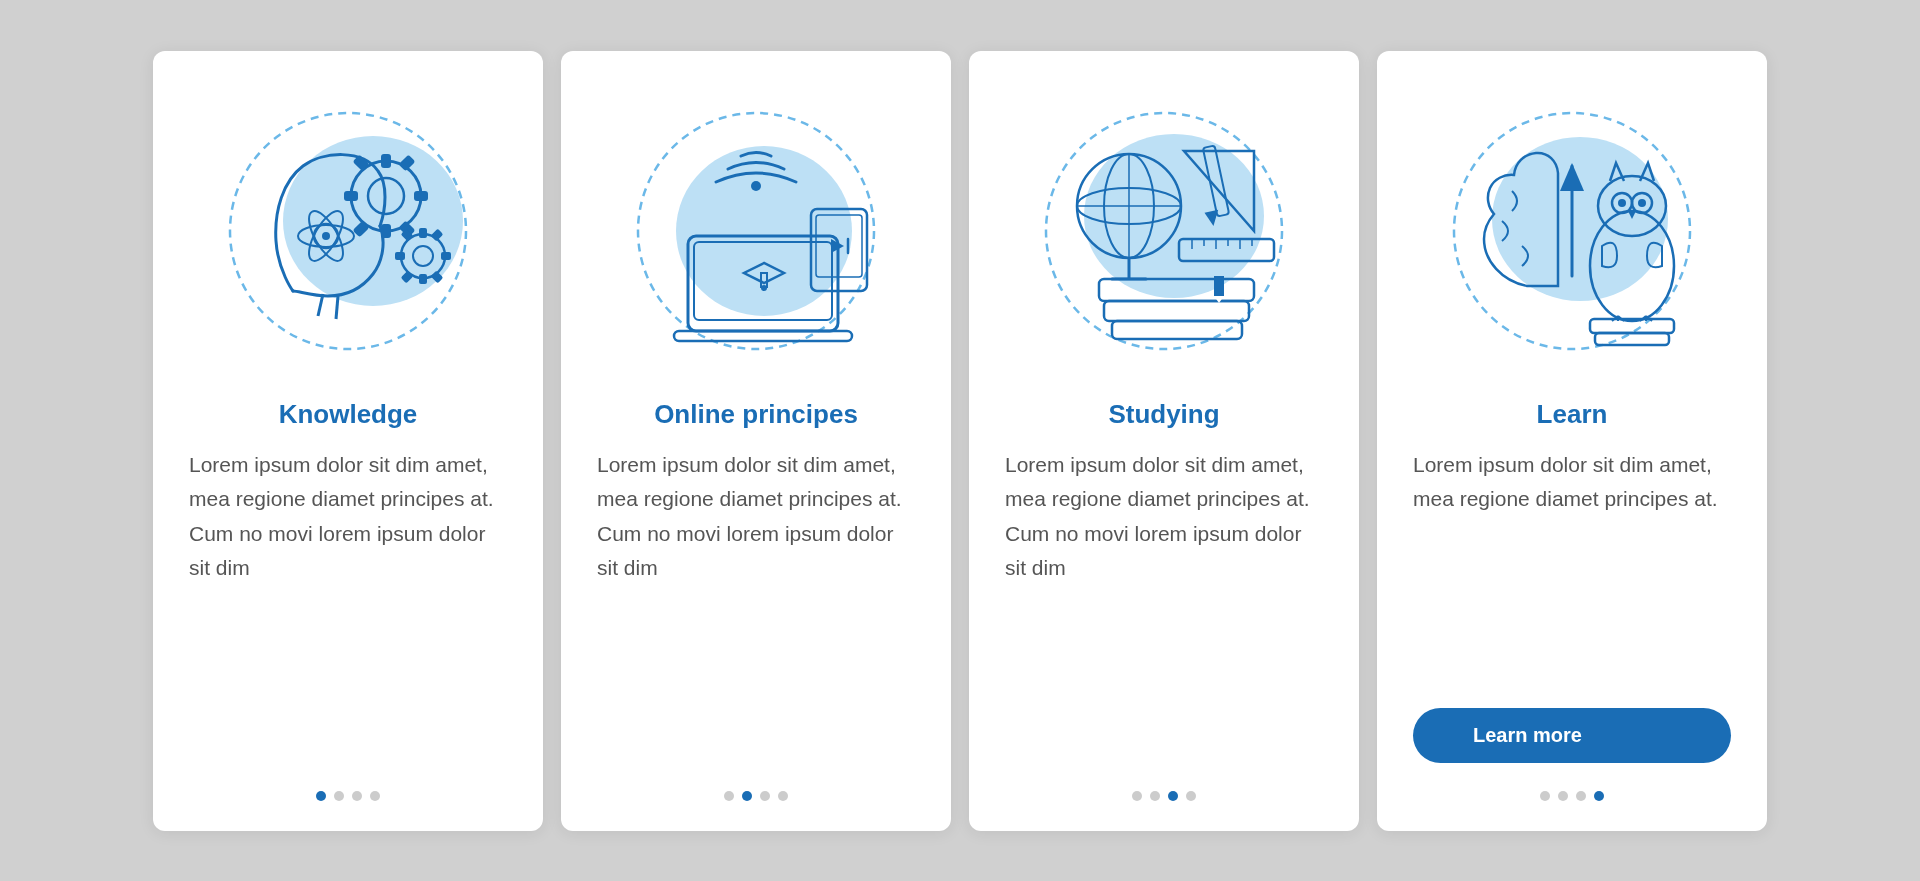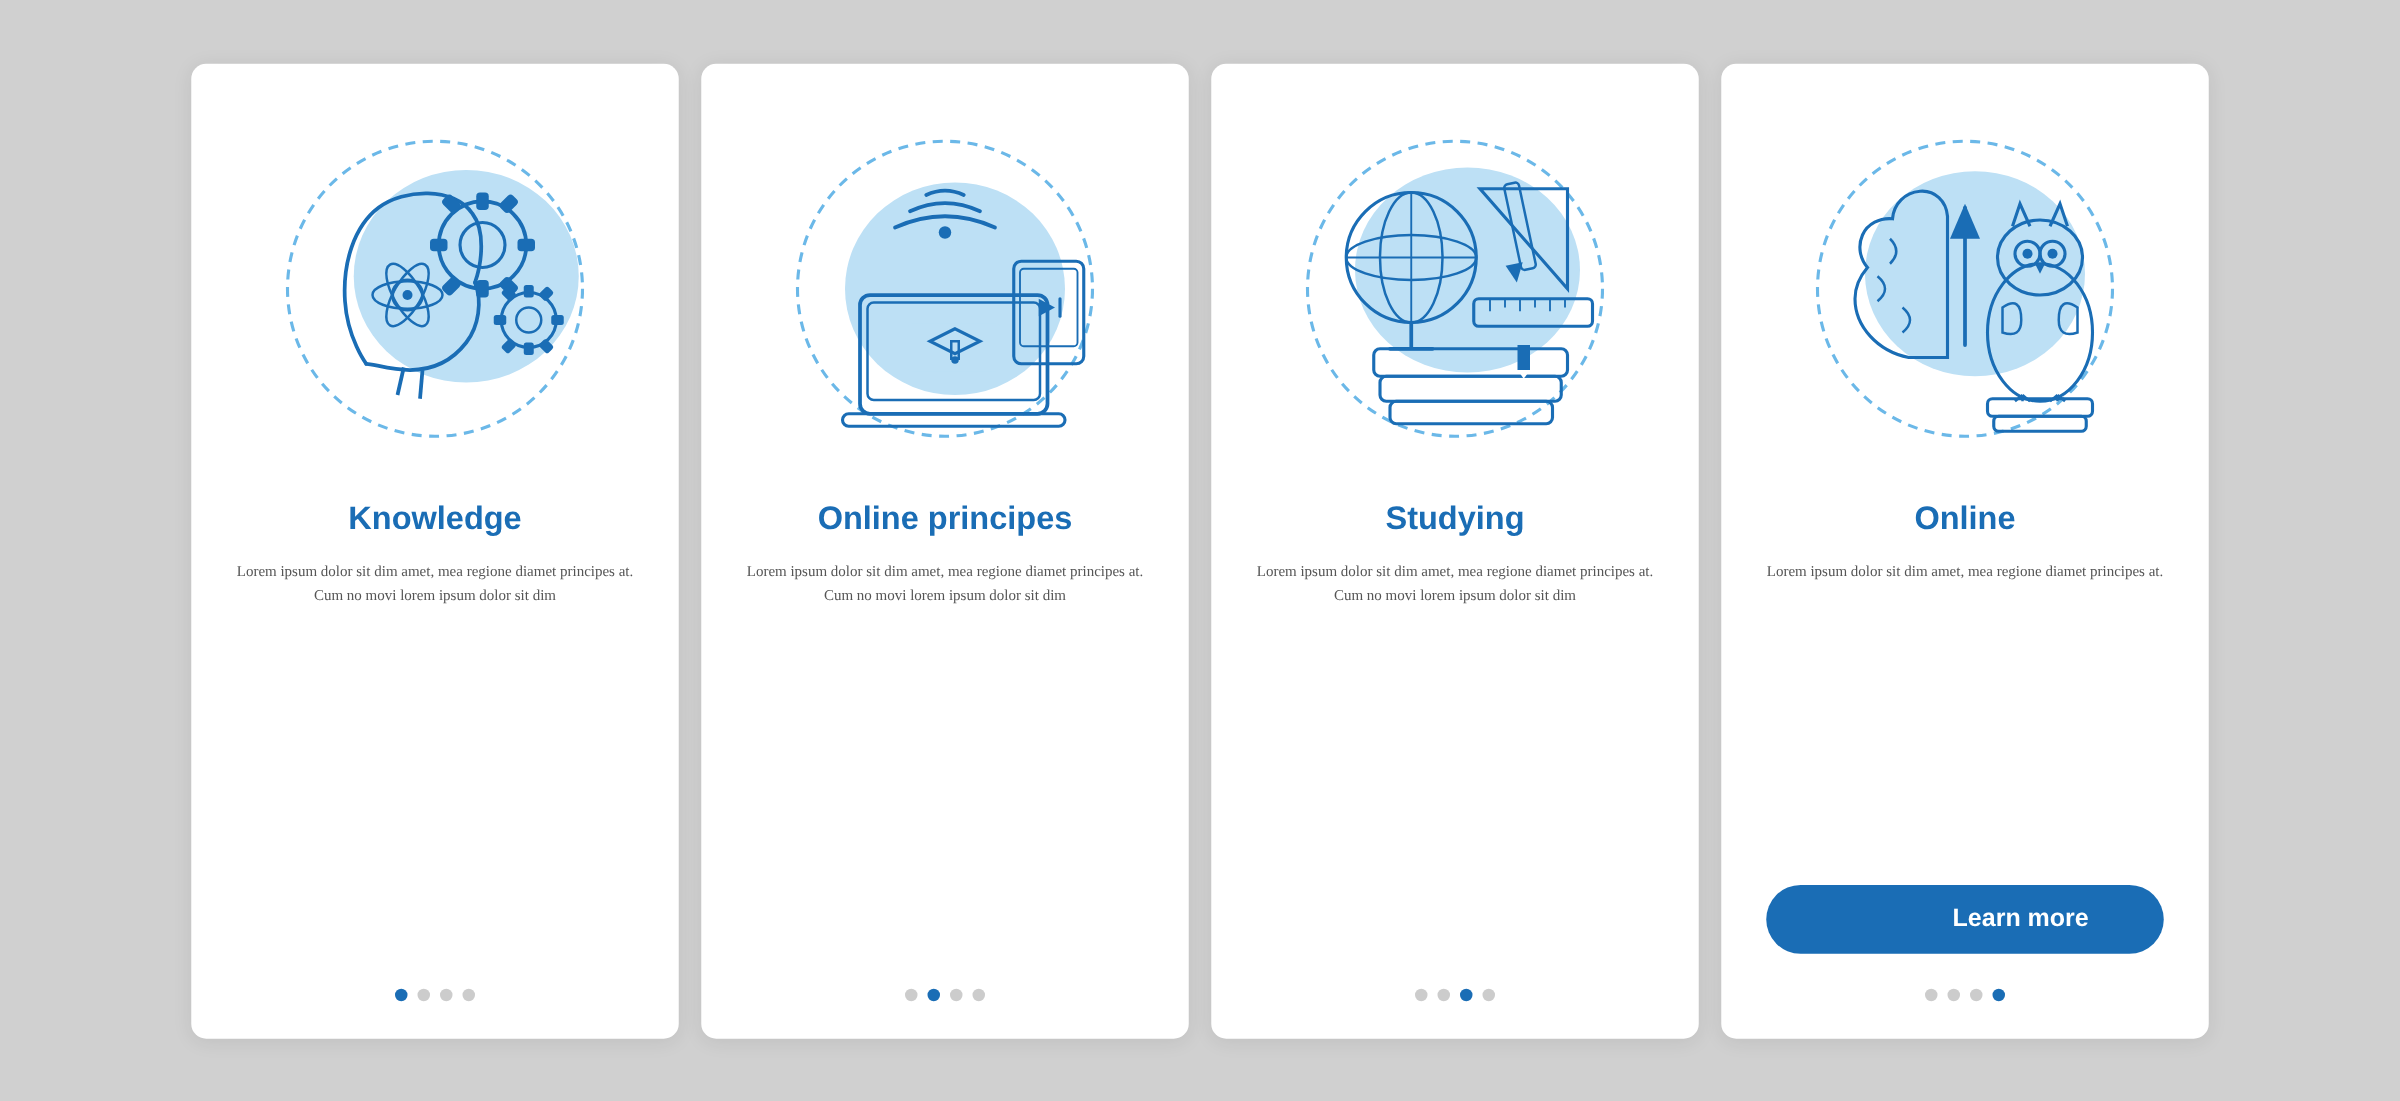--- a/index.html
+++ b/index.html
@@ -44,27 +44,26 @@
 
     .card-title {
       font-size: 26px;
       font-weight: 700;
       color: #1a6db5;
       margin-bottom: 18px;
       text-align: center;
     }
 
     .card-body {
-      font-size: 12px;
+      font-size: 21px;
       color: #555;
       line-height: 1.65;
-      text-align: center;
+      text-align: left;
       width: 100%;
       flex-grow: 1;
-      font-family: Liberation Serif, serif;
     }
 
     .dots-container {
       display: flex;
       gap: 8px;
       margin-top: 28px;
       align-items: center;
       justify-content: center;
     }
 
@@ -80,21 +79,21 @@
       background: #1a6db5;
       color: #fff;
       border: none;
       border-radius: 30px;
       padding: 16px 60px;
       font-size: 20px;
       font-weight: 600;
       cursor: pointer;
       margin-top: 20px;
       width: 100%;
-      text-align: right;
+      text-align: left;
     }
 
     
     .card-svg {
       width: 100%;
       height: 100%;
     }
 
     
     .card1 .dot:nth-child(1) { background: #1a6db5; }
@@ -307,21 +306,21 @@
         <rect x="163" y="242" width="74" height="12" rx="4" fill="none" stroke="#1a6db5" stroke-width="2.5"></rect>
 
         <line x1="186" y1="225" x2="180" y2="230" stroke="#1a6db5" stroke-width="2"></line>
         <line x1="186" y1="225" x2="186" y2="230" stroke="#1a6db5" stroke-width="2"></line>
         <line x1="186" y1="225" x2="192" y2="230" stroke="#1a6db5" stroke-width="2"></line>
         <line x1="214" y1="225" x2="208" y2="230" stroke="#1a6db5" stroke-width="2"></line>
         <line x1="214" y1="225" x2="214" y2="230" stroke="#1a6db5" stroke-width="2"></line>
         <line x1="214" y1="225" x2="220" y2="230" stroke="#1a6db5" stroke-width="2"></line>
       </svg>
     </div>
-    <div class="card-title">Online</div>
+    <div class="card-title">Learn</div>
     <div class="card-body">Lorem ipsum dolor sit dim amet, mea regione diamet principes at.</div>
     <button class="learn-more-btn">Learn more</button>
     <div class="dots-container">
       <div class="dot"></div>
       <div class="dot"></div>
       <div class="dot"></div>
       <div class="dot"></div>
     </div>
   </div>
 

